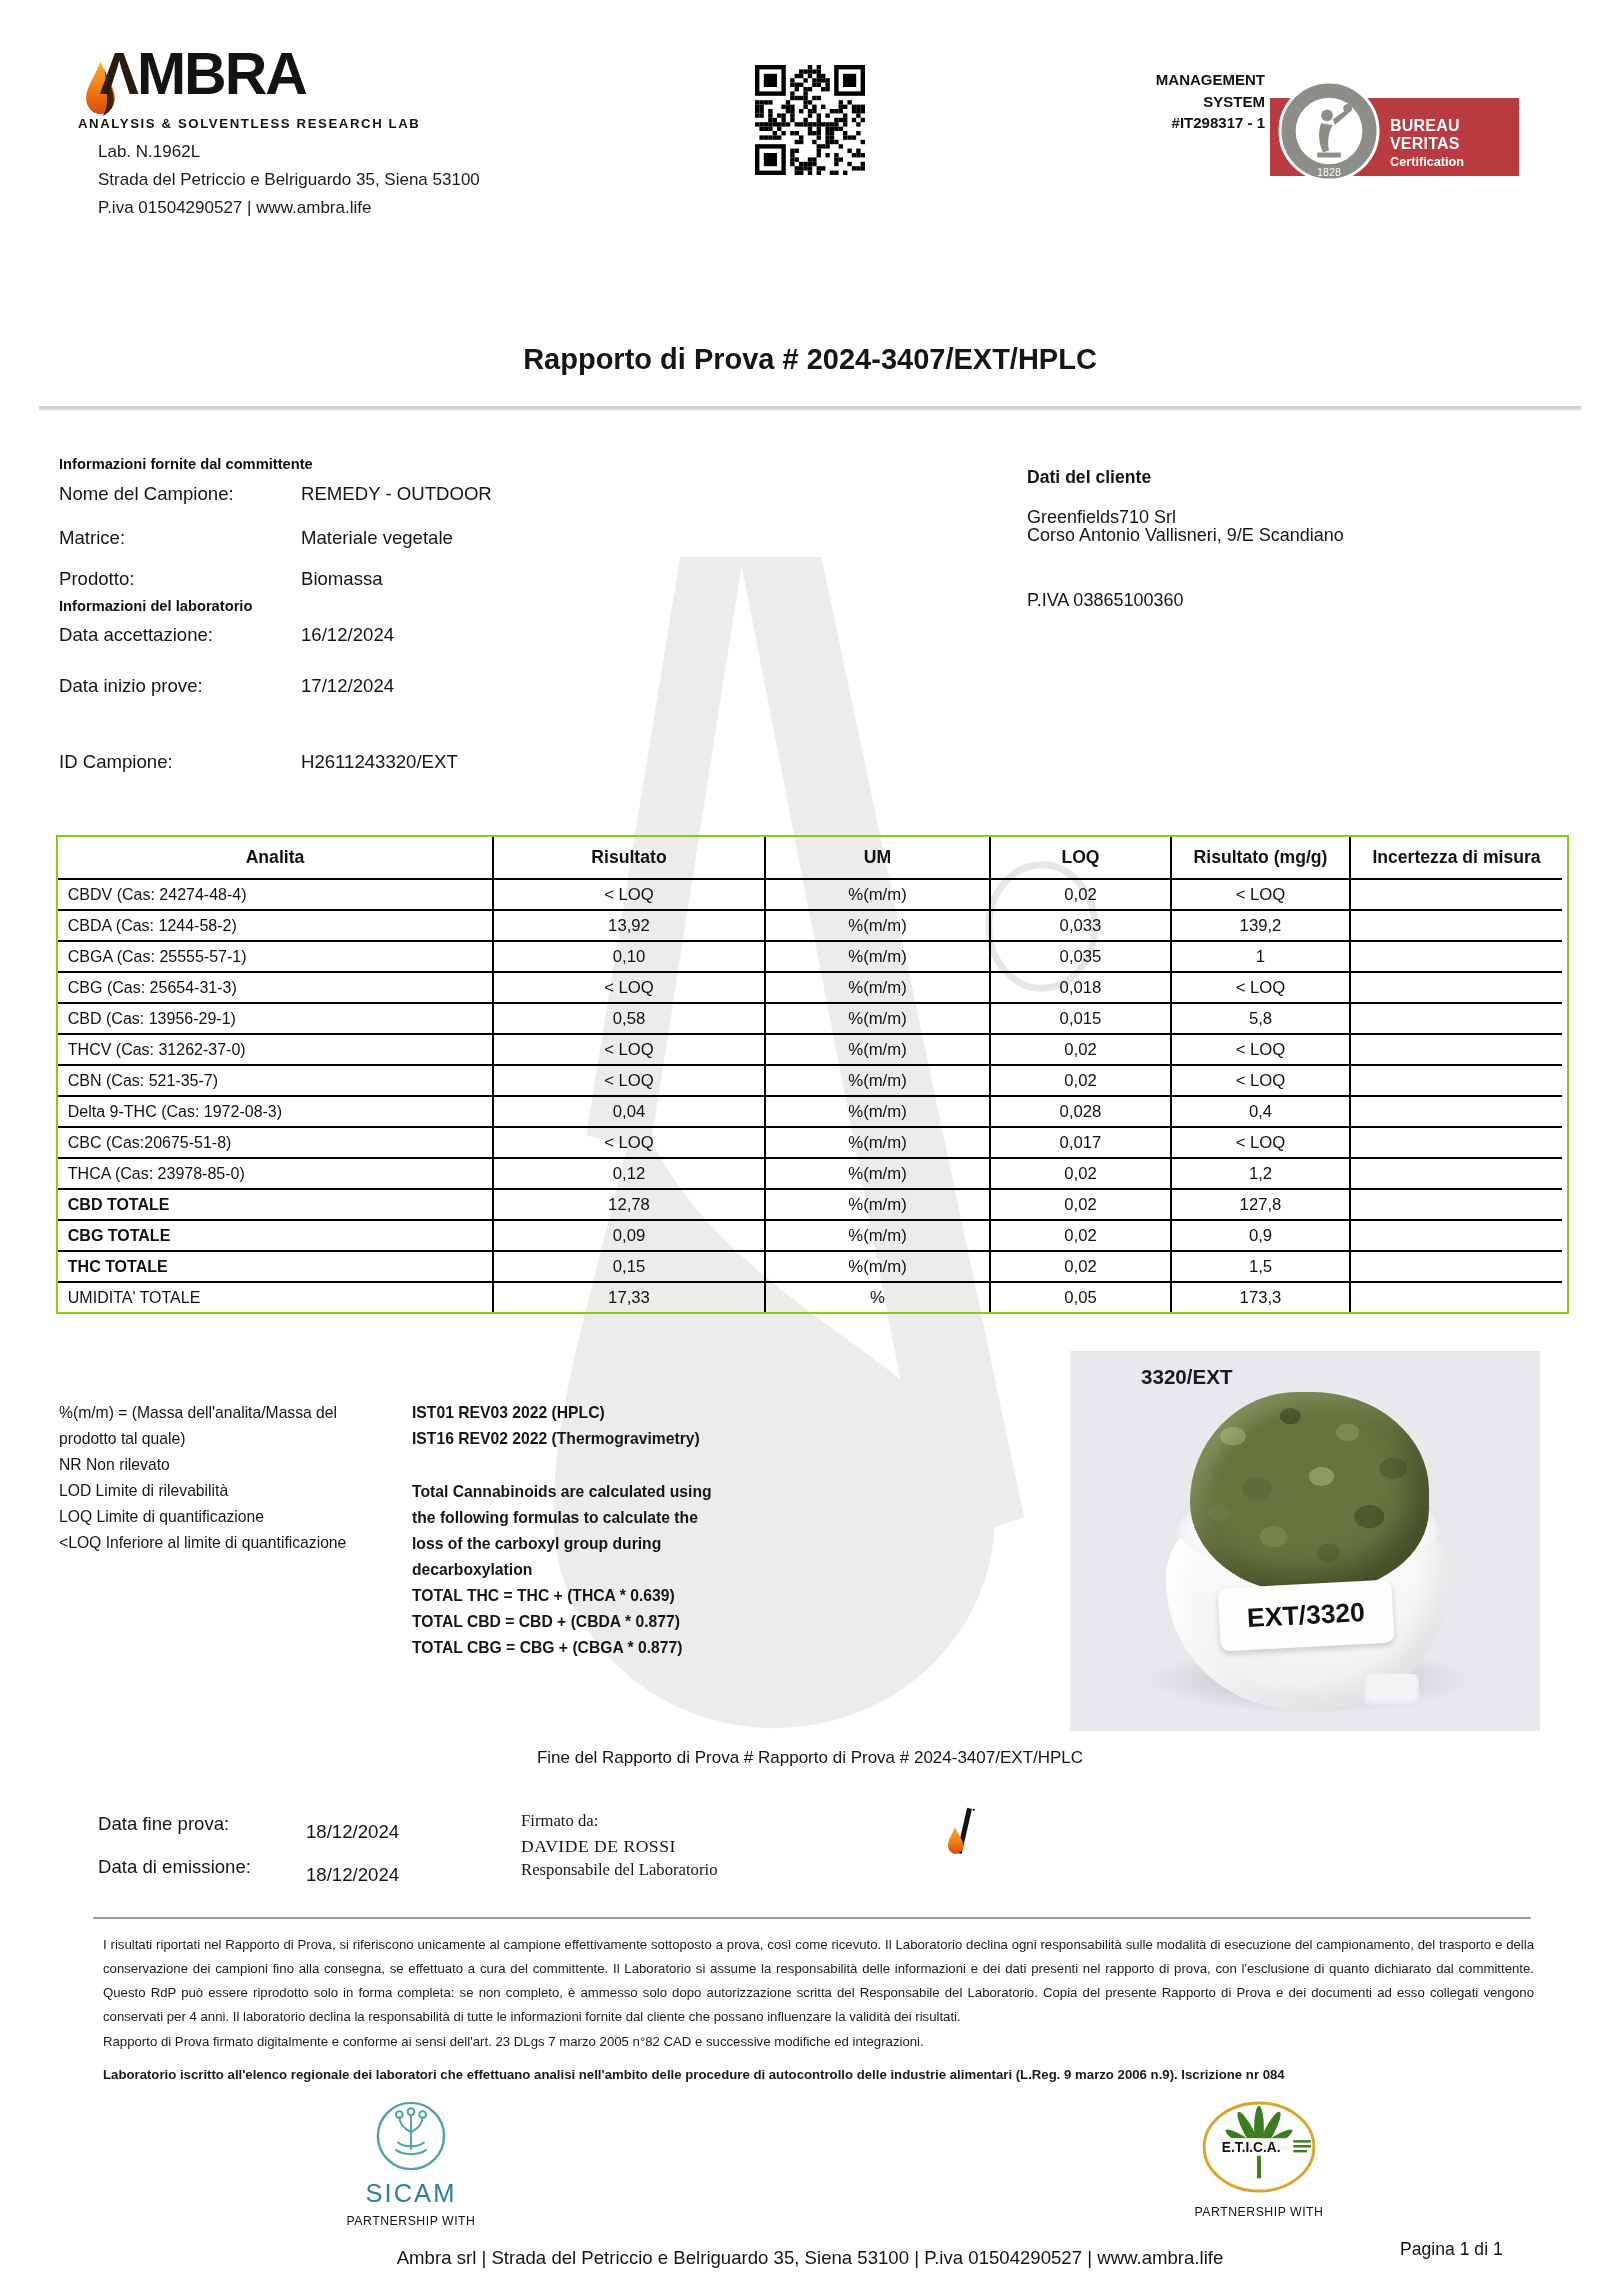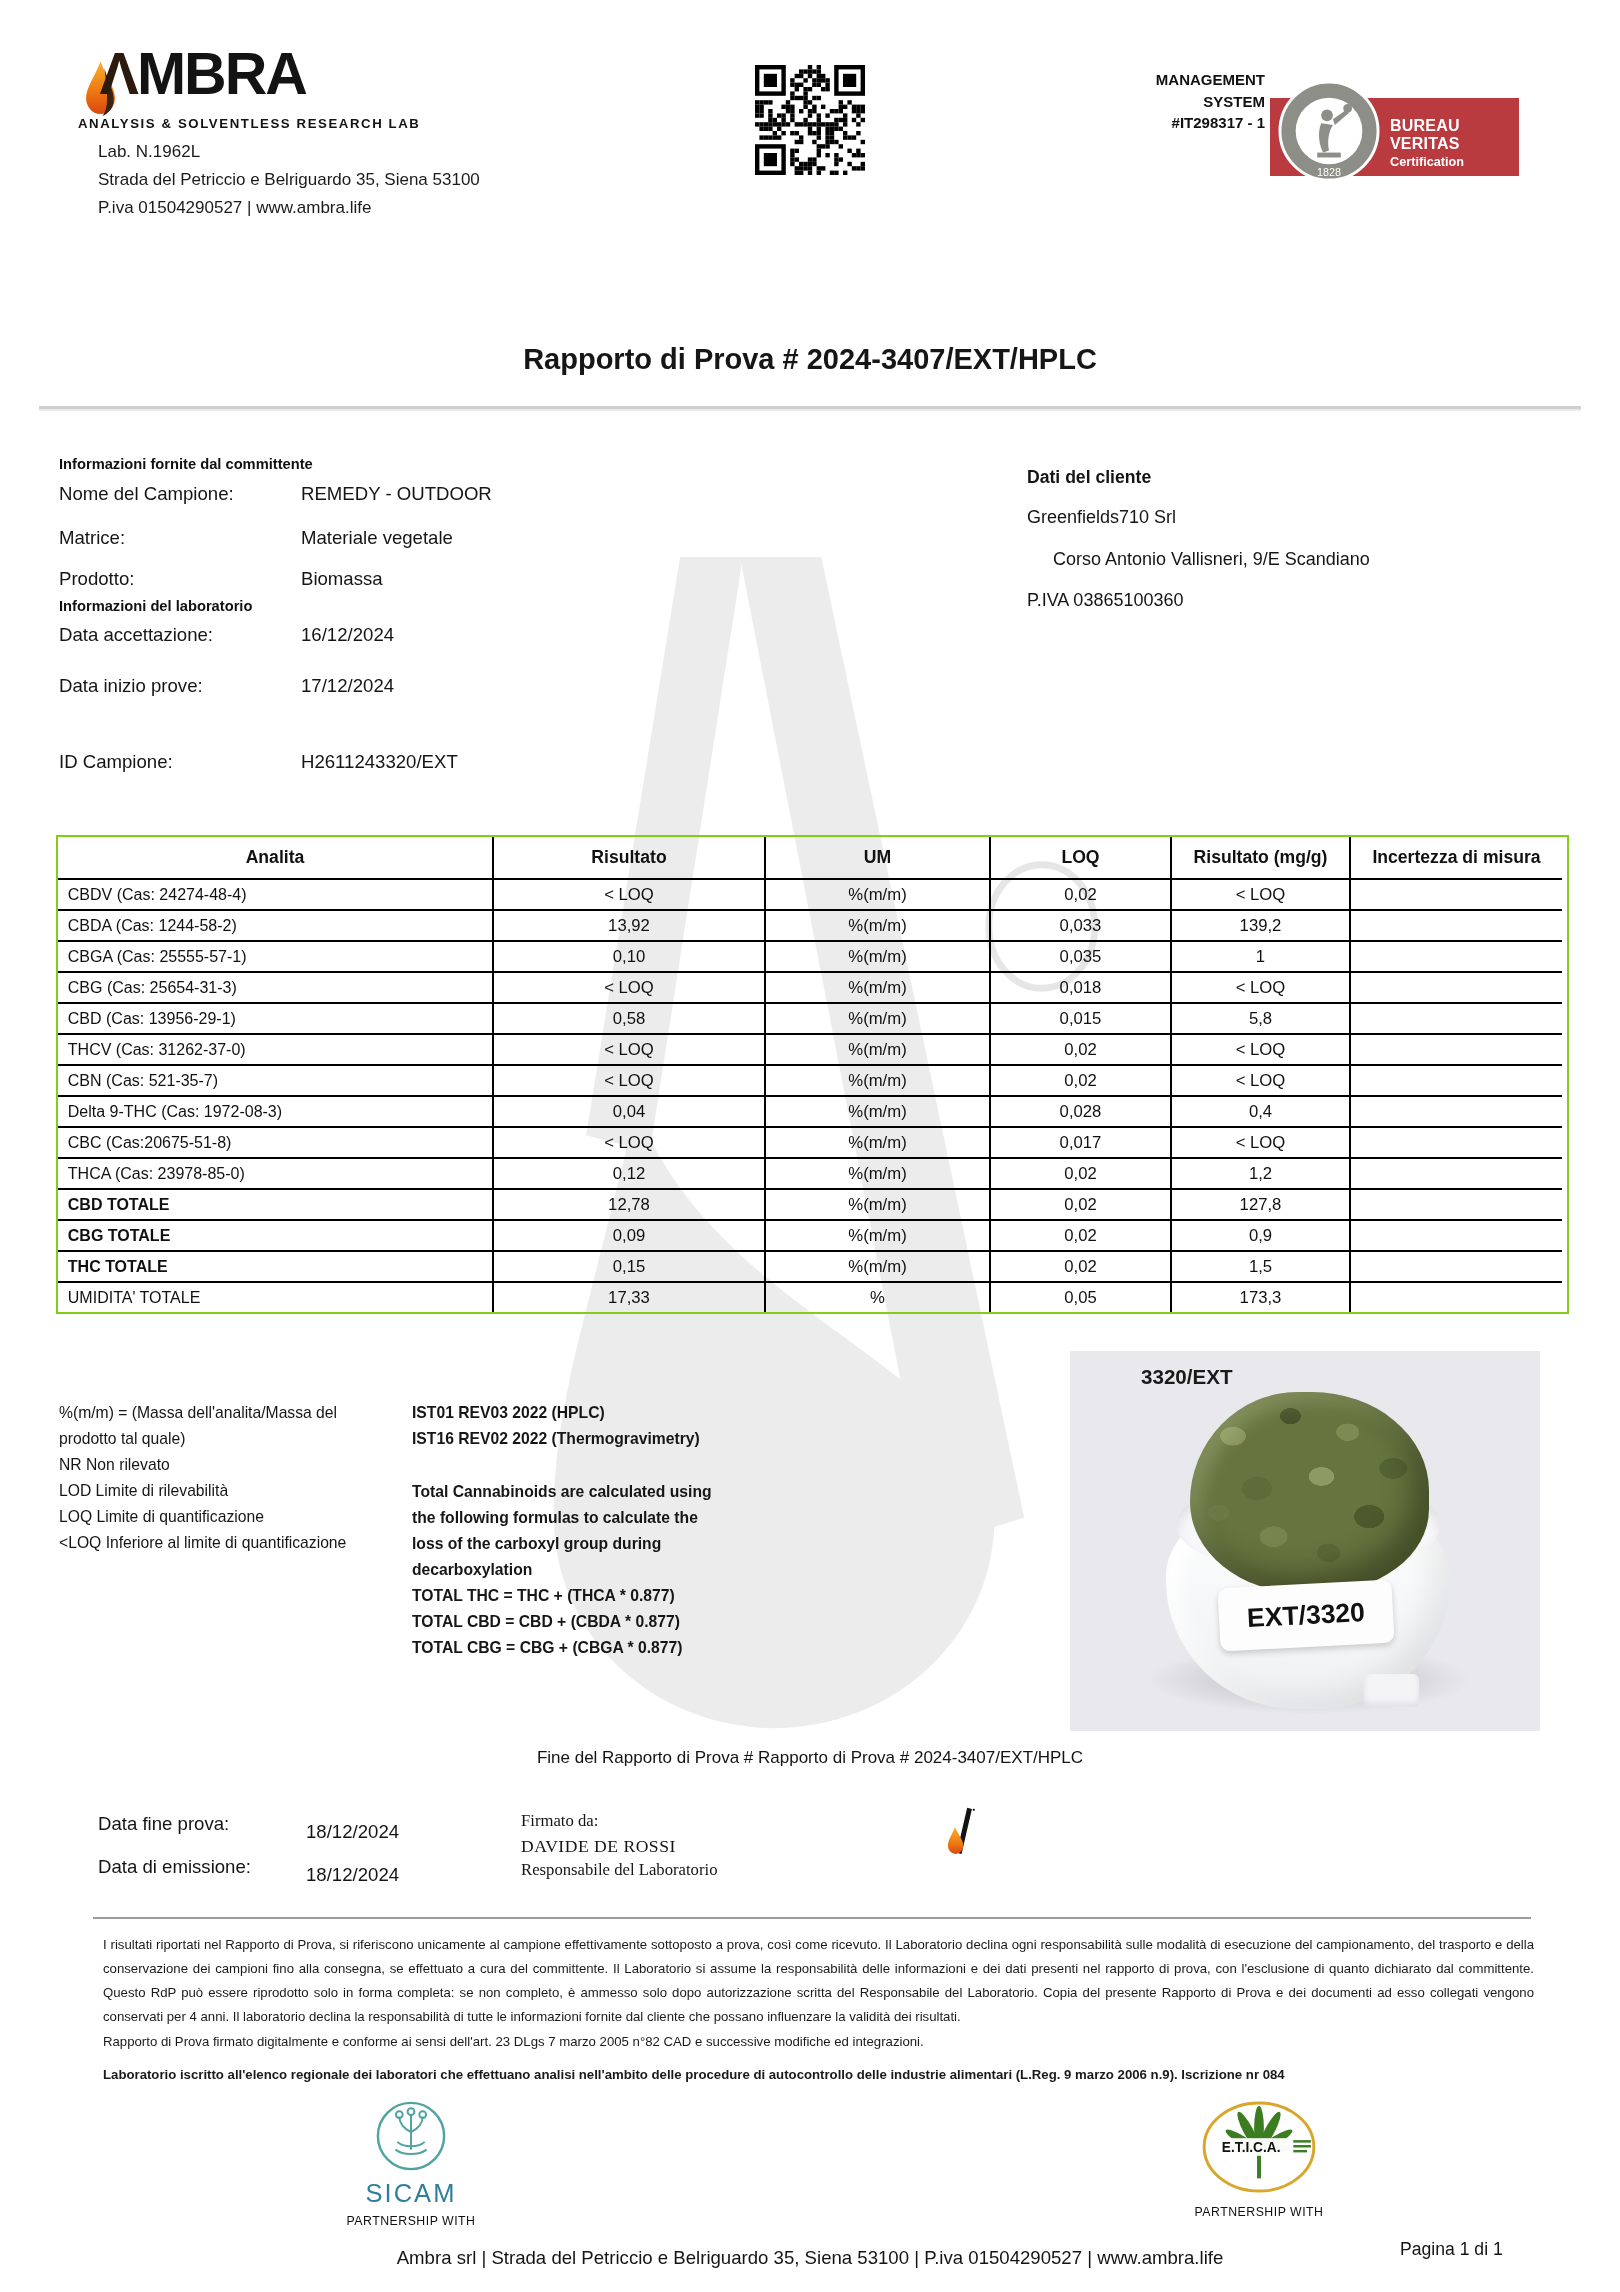--- a/index.html
+++ b/index.html
@@ -414,21 +414,21 @@
     <span class="lbl">Data inizio prove:</span>
     <span class="val">17/12/2024</span>
   </div>
   <div class="inforow" style="top:751px;">
     <span class="lbl">ID Campione:</span>
     <span class="val">H2611243320/EXT</span>
   </div>
 
   <div class="client-line sec-title" style="top:467px;font-size:17.6px;">Dati del cliente</div>
   <div class="client-line" style="top:507px;">Greenfields710 Srl</div>
-  <div class="client-line" style="top:549px;margin-left:26px;">Corso Antonio Vallisneri, 9/E Scandiano</div>
+  <div class="client-line" style="top:525px;">Corso Antonio Vallisneri, 9/E Scandiano</div>
   <div class="client-line" style="top:590px;">P.IVA 03865100360</div>
 
   <div class="abs tbl">
     <div class="trow head">
       <div>Analita</div>
       <div>Risultato</div>
       <div>UM</div>
       <div>LOQ</div>
       <div>Risultato (mg/g)</div>
       <div>Incertezza di misura</div>
@@ -556,21 +556,21 @@
       <div>LOQ Limite di quantificazione</div>
       <div>&lt;LOQ Inferiore al limite di quantificazione</div>
     </div>
   <div class="abs methods">
     <div>
         <div>IST01 REV03 2022 (HPLC)</div>
         <div>IST16 REV02 2022 (Thermogravimetry)</div>
       </div>
     <div class="formula-intro">Total Cannabinoids are calculated using the following formulas to calculate the loss of the carboxyl group during decarboxylation</div>
     <div>
-        <div>TOTAL THC = THC + (THCA * 0.877)</div>
+        <div>TOTAL THC = THC + (THCA * 0.639)</div>
         <div>TOTAL CBD = CBD + (CBDA * 0.877)</div>
         <div>TOTAL CBG = CBG + (CBGA * 0.877)</div>
       </div>
   </div>
 
   <div class="abs photo">
     <div class="photo-label">3320/EXT</div>
     <div class="jar-shadow"></div>
     <div class="jar-body"></div>
     <div class="jar-rim"></div>

